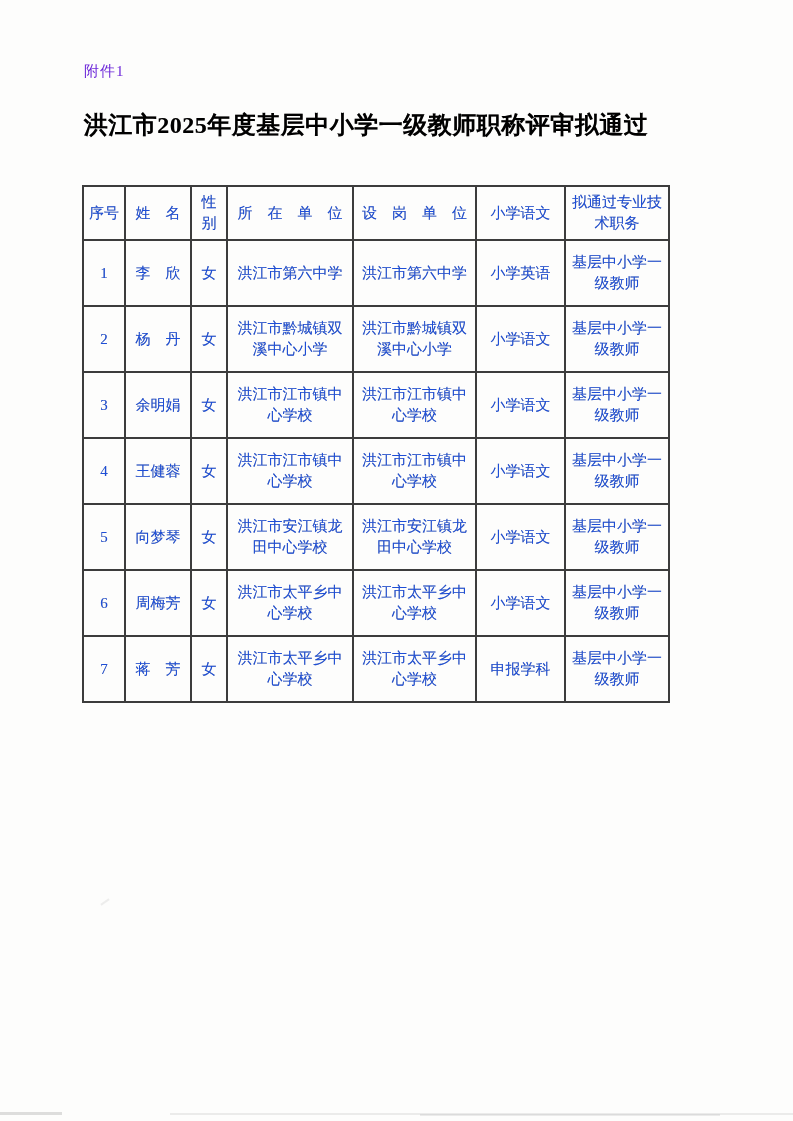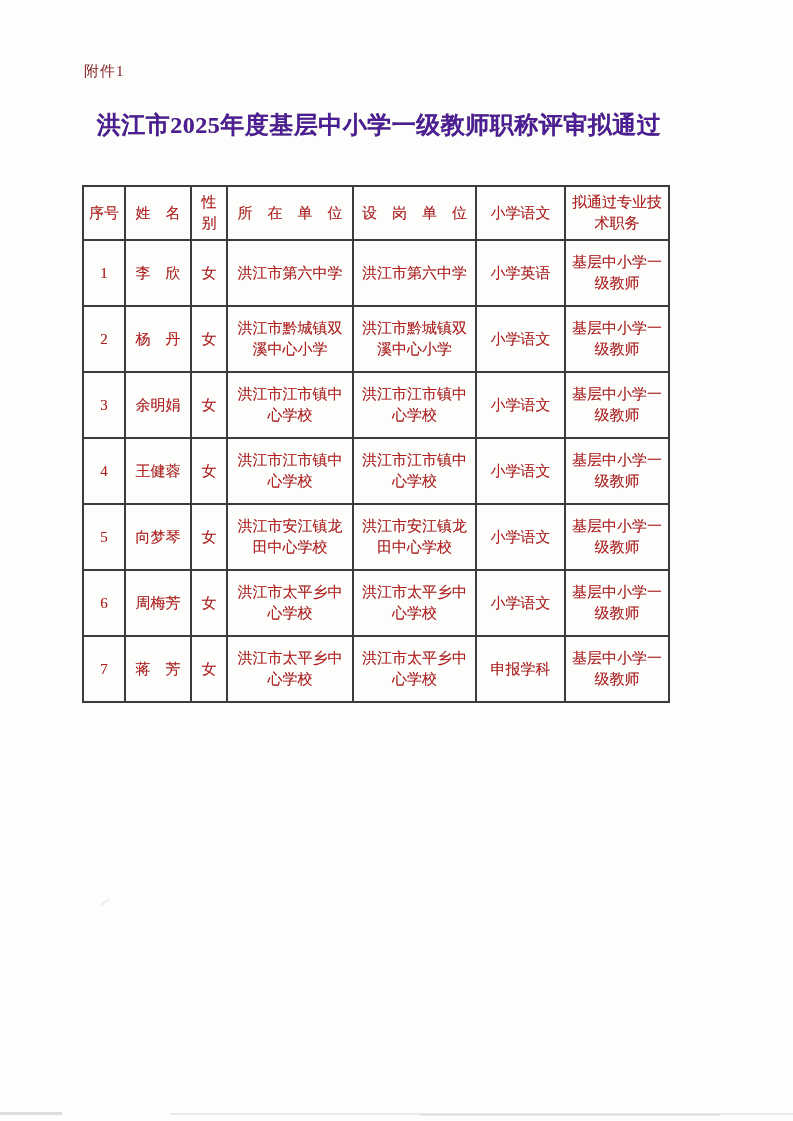--- a/index.html
+++ b/index.html
@@ -16,43 +16,43 @@
     overflow: hidden;
     font-family: "Liberation Serif", "DejaVu Serif", serif;
     color: #3a3632;
   }
   .attachment {
     position: absolute;
     left: 84px;
     top: 62px;
     font-size: 15px;
     letter-spacing: 1px;
-    color: #7f1d1d;
+    color: #6d28d9;
   }
   .title-block {
     position: absolute;
-    left: 54px;
+    left: 41px;
     top: 110px;
     width: 650px;
     text-align: center;
     font-weight: 700;
     font-size: 24px;
     line-height: 30px;
-    color: #4c1d95;
+    color: #000000;
     letter-spacing: 0.5px;
     text-shadow: 0 0 0.5px rgba(43, 39, 36, 0.55);
   }
   .doc-table {
     position: absolute;
     left: 82px;
     top: 185px;
     border-collapse: collapse;
     table-layout: fixed;
     font-size: 15px;
-    color: #b91c1c;
+    color: #1d4ed8;
   }
   .doc-table th,
   .doc-table td {
     border: 2px solid #3c3c3c;
     text-align: center;
     vertical-align: middle;
     padding: 2px 4px;
     line-height: 21px;
     font-weight: 400;
     overflow: hidden;

